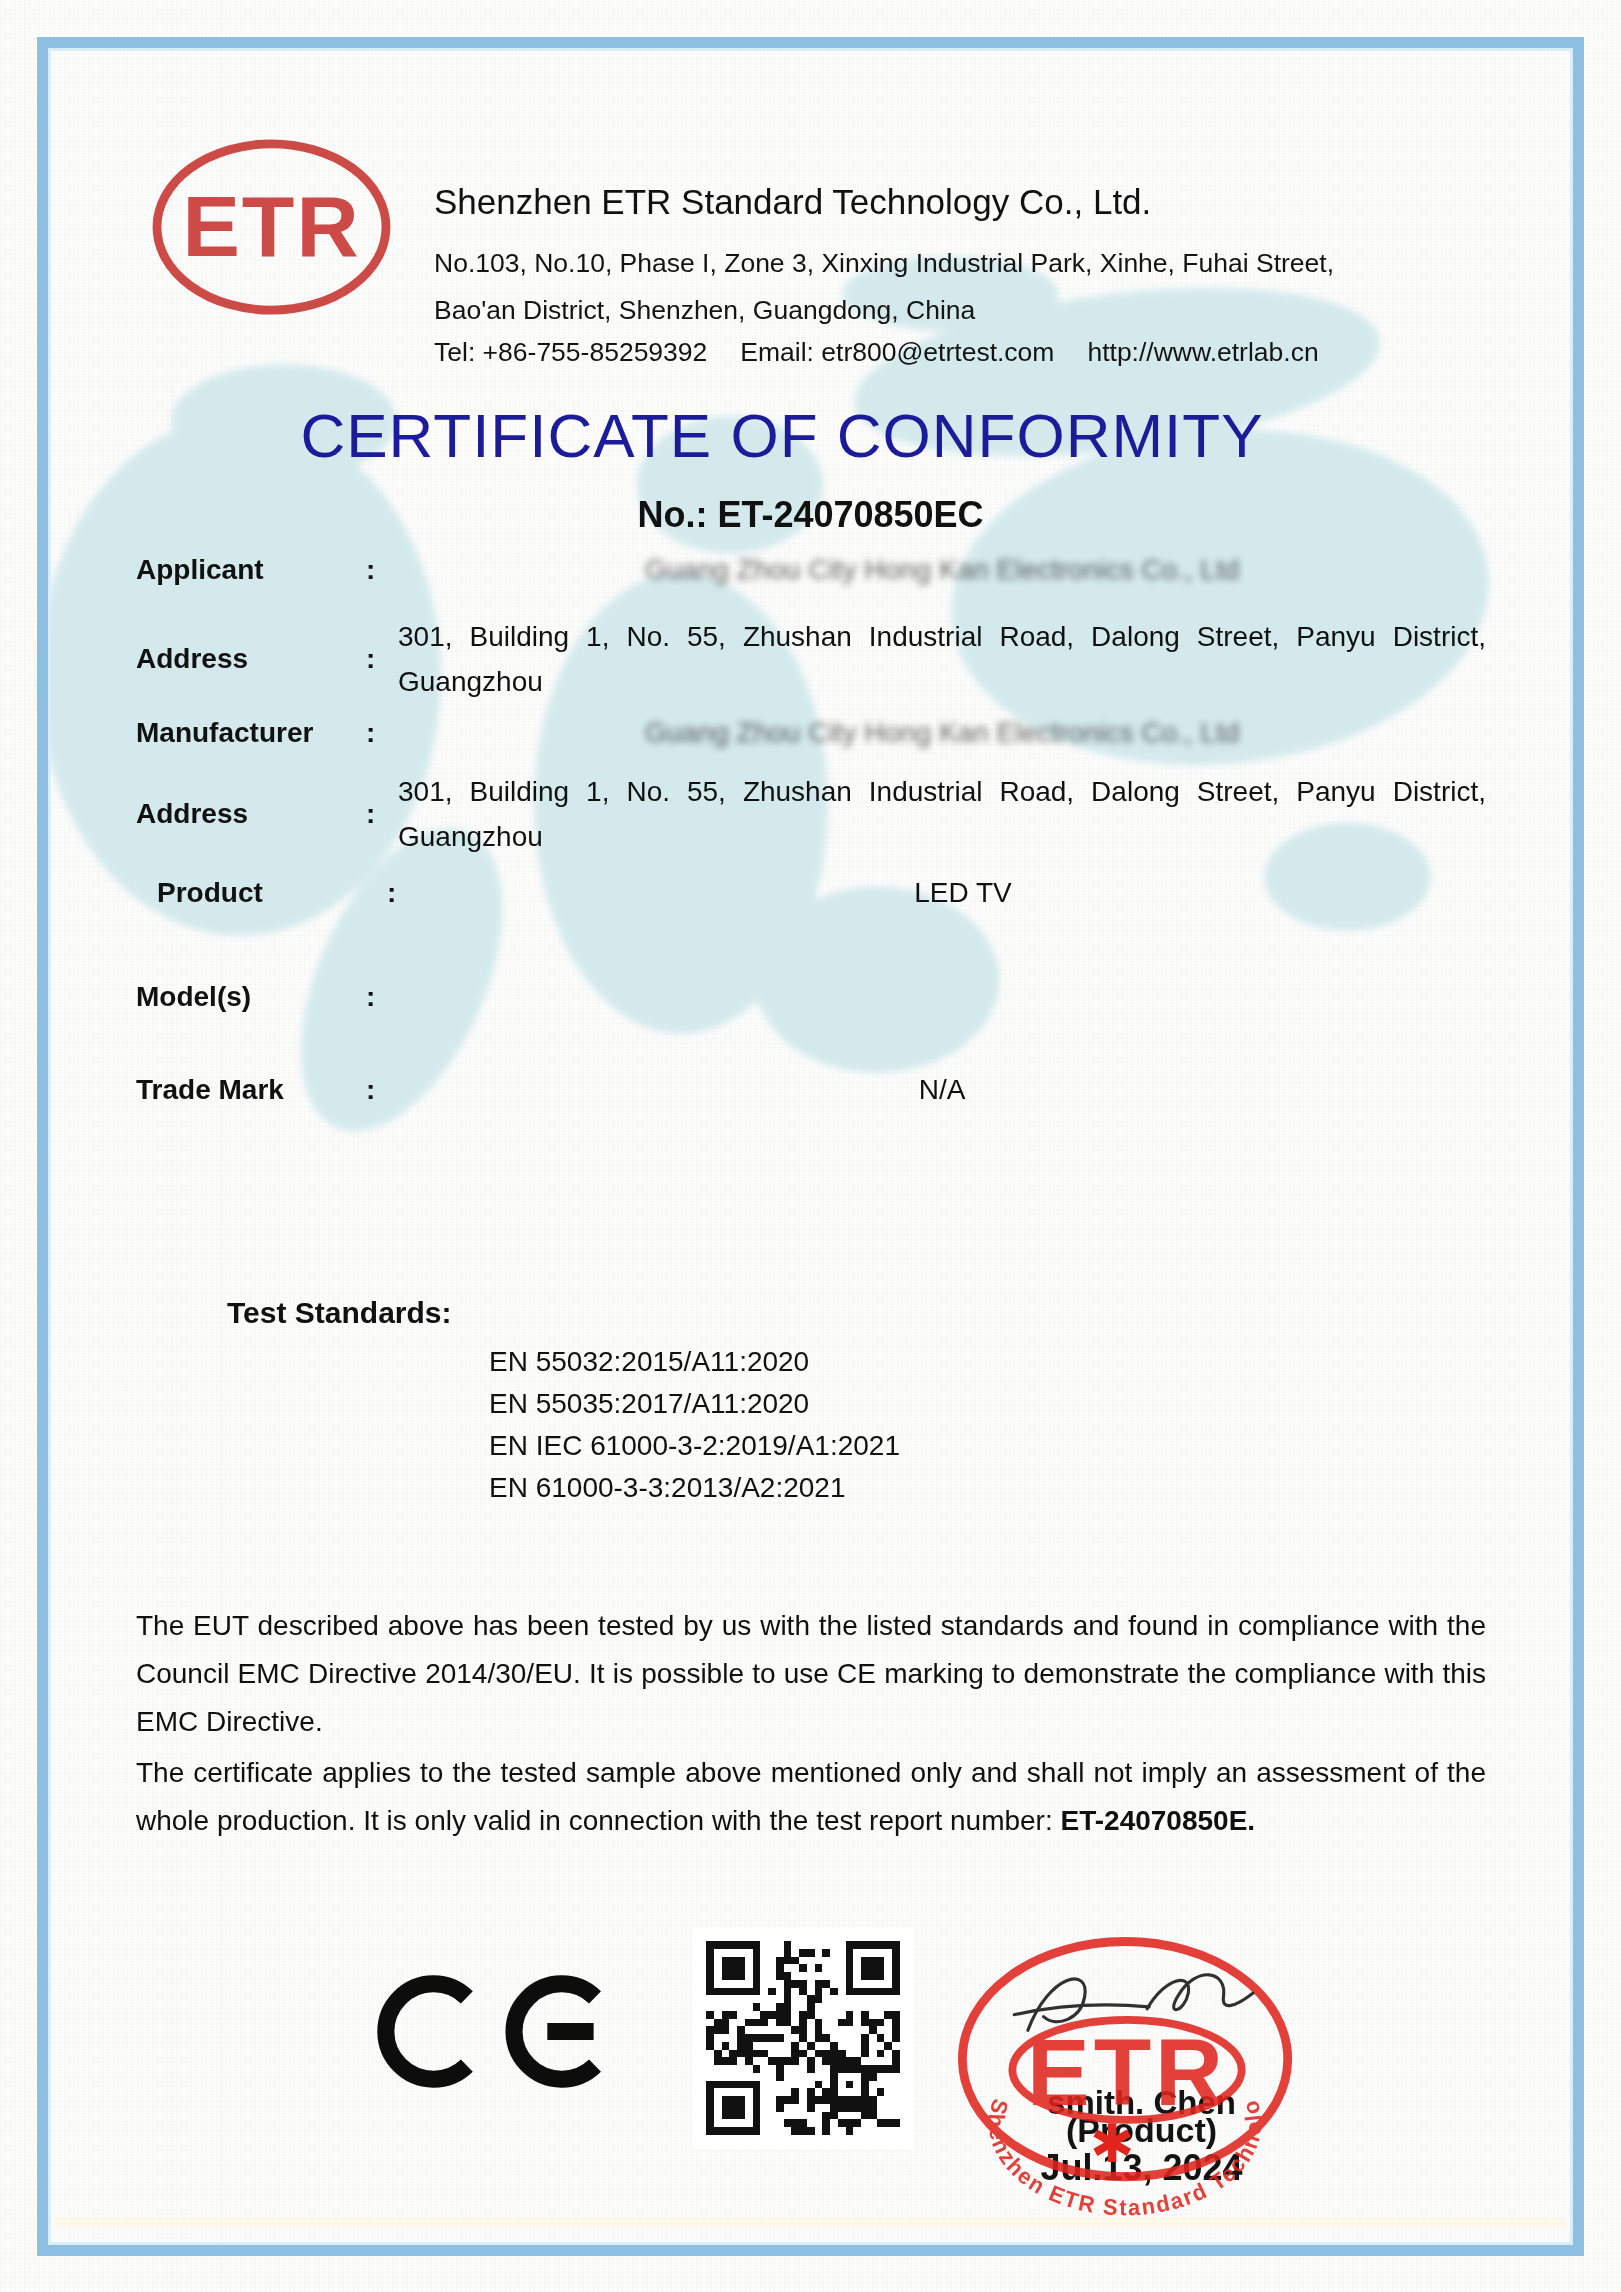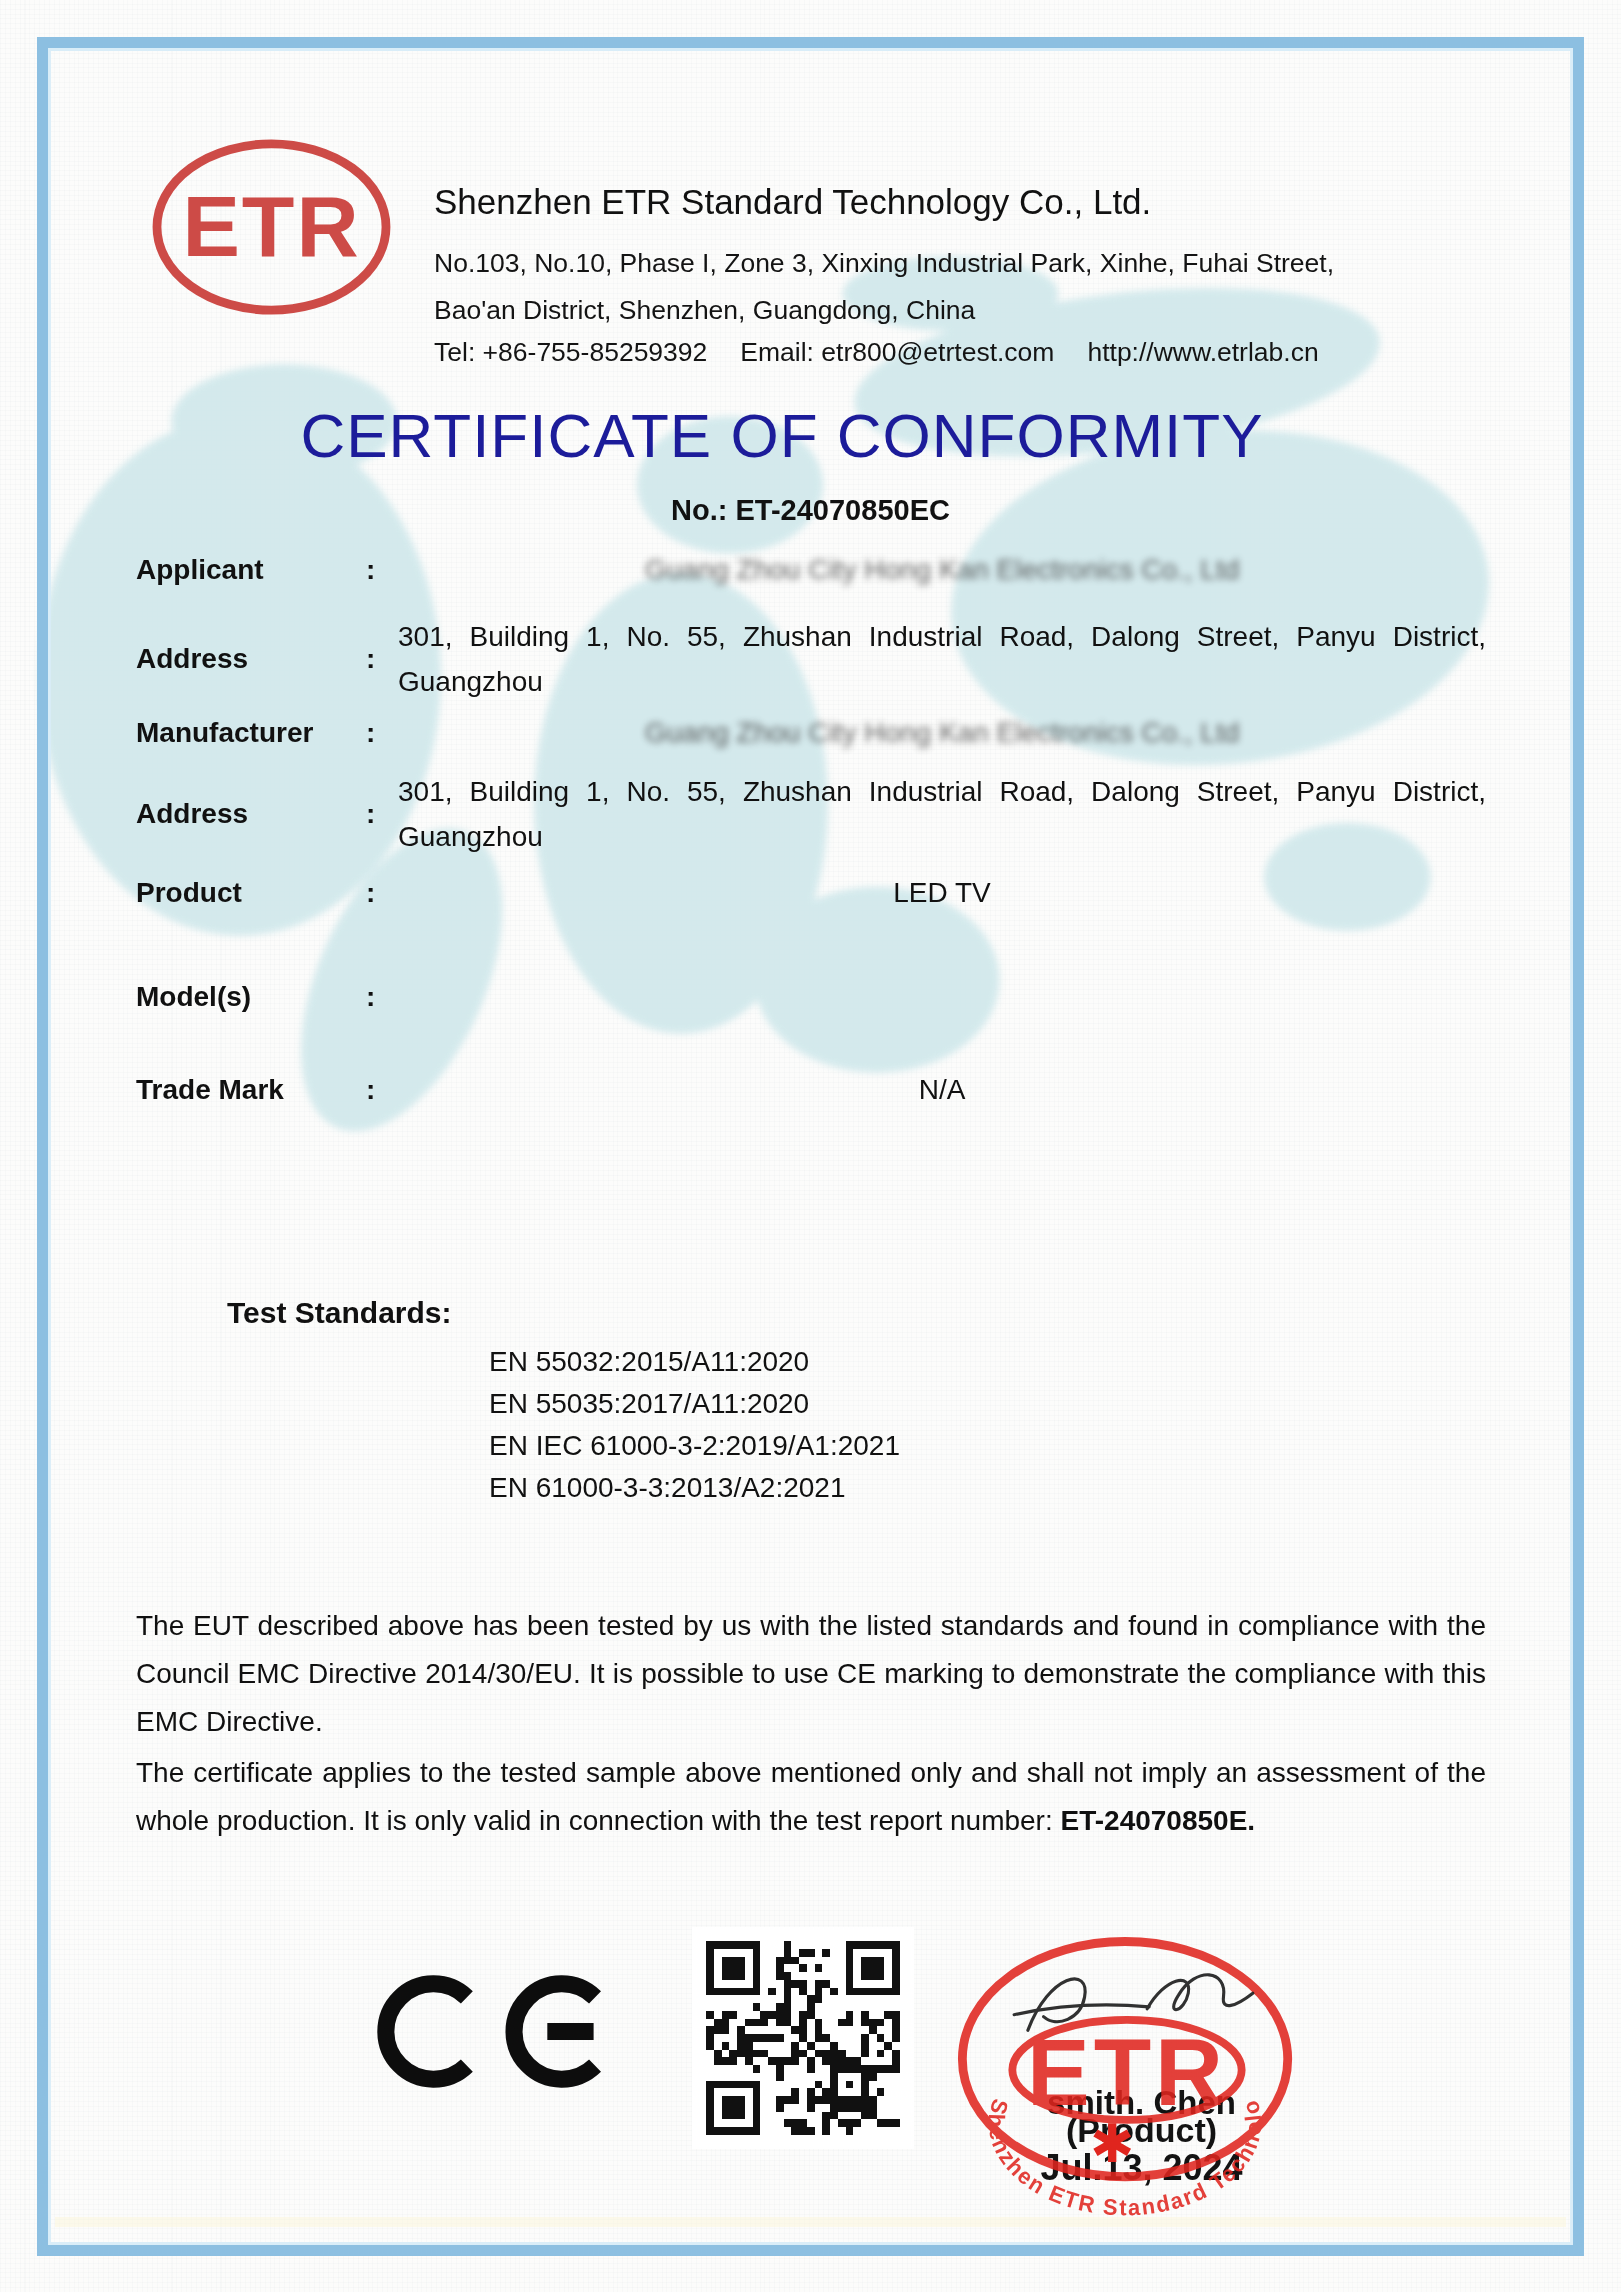--- a/index.html
+++ b/index.html
@@ -24,33 +24,33 @@
   .logo{position:absolute;left:147px;top:135px;width:249px;height:184px;z-index:1;}
   .company-name{position:absolute;left:434px;top:182px;font-size:35px;font-weight:normal;white-space:nowrap;z-index:1;}
   .hdr-line{position:absolute;left:434px;font-size:26.5px;white-space:nowrap;z-index:1;color:#141414;}
   .hdr-a1{top:248px;} .hdr-a2{top:295px;} .hdr-tel{top:337px;}
   .hdr-tel span{margin-right:33px;}
 
   .doc-title{
     position:absolute;left:37px;top:400px;width:1490px;text-align:center;
     font-size:62px;letter-spacing:1px;color:#1c1c9a;z-index:1;white-space:nowrap;
   }
-  .cert-no{position:absolute;left:37px;top:494px;width:1547px;text-align:center;font-size:29px;font-weight:bold;z-index:1;}
+  .cert-no{position:absolute;left:37px;top:494px;width:1547px;text-align:center;font-size:36px;font-weight:bold;z-index:1;}
 
   
   .f-row{position:absolute;left:136px;width:1350px;display:flex;align-items:center;font-size:28px;z-index:1;}
   .f-label{width:230px;font-weight:bold;flex:none;}
   .f-colon{width:32px;font-weight:bold;flex:none;}
   .f-value{flex:1;text-align:justify;line-height:45px;}
   .redacted{filter:blur(3.9px);opacity:.8;color:#3a3a3a;text-align:left;}
   #row-applicant{top:548px;height:43px;}
   #row-address1{top:612px;height:94px;}
   #row-manufacturer{top:711px;height:43px;}
   #row-address2{top:767px;height:94px;}
-  #row-product{top:871px;height:43px;}
+  #row-product{top:871px;height:43px;margin-left:21px;}
   #row-models{top:975px;height:43px;}
   #row-trademark{top:1068px;height:43px;}
   .single .f-value{text-align:center;}
 
   .ts-heading{position:absolute;left:227px;top:1296px;font-size:30px;font-weight:bold;z-index:1;}
   .ts-list{position:absolute;left:489px;top:1341px;font-size:28px;font-weight:normal;line-height:42px;z-index:1;}
 
   .para{position:absolute;left:136px;width:1350px;font-size:28px;line-height:48px;text-align:justify;z-index:1;color:#101010;}
   #para1{top:1602px;} #para2{top:1749px;}
 

